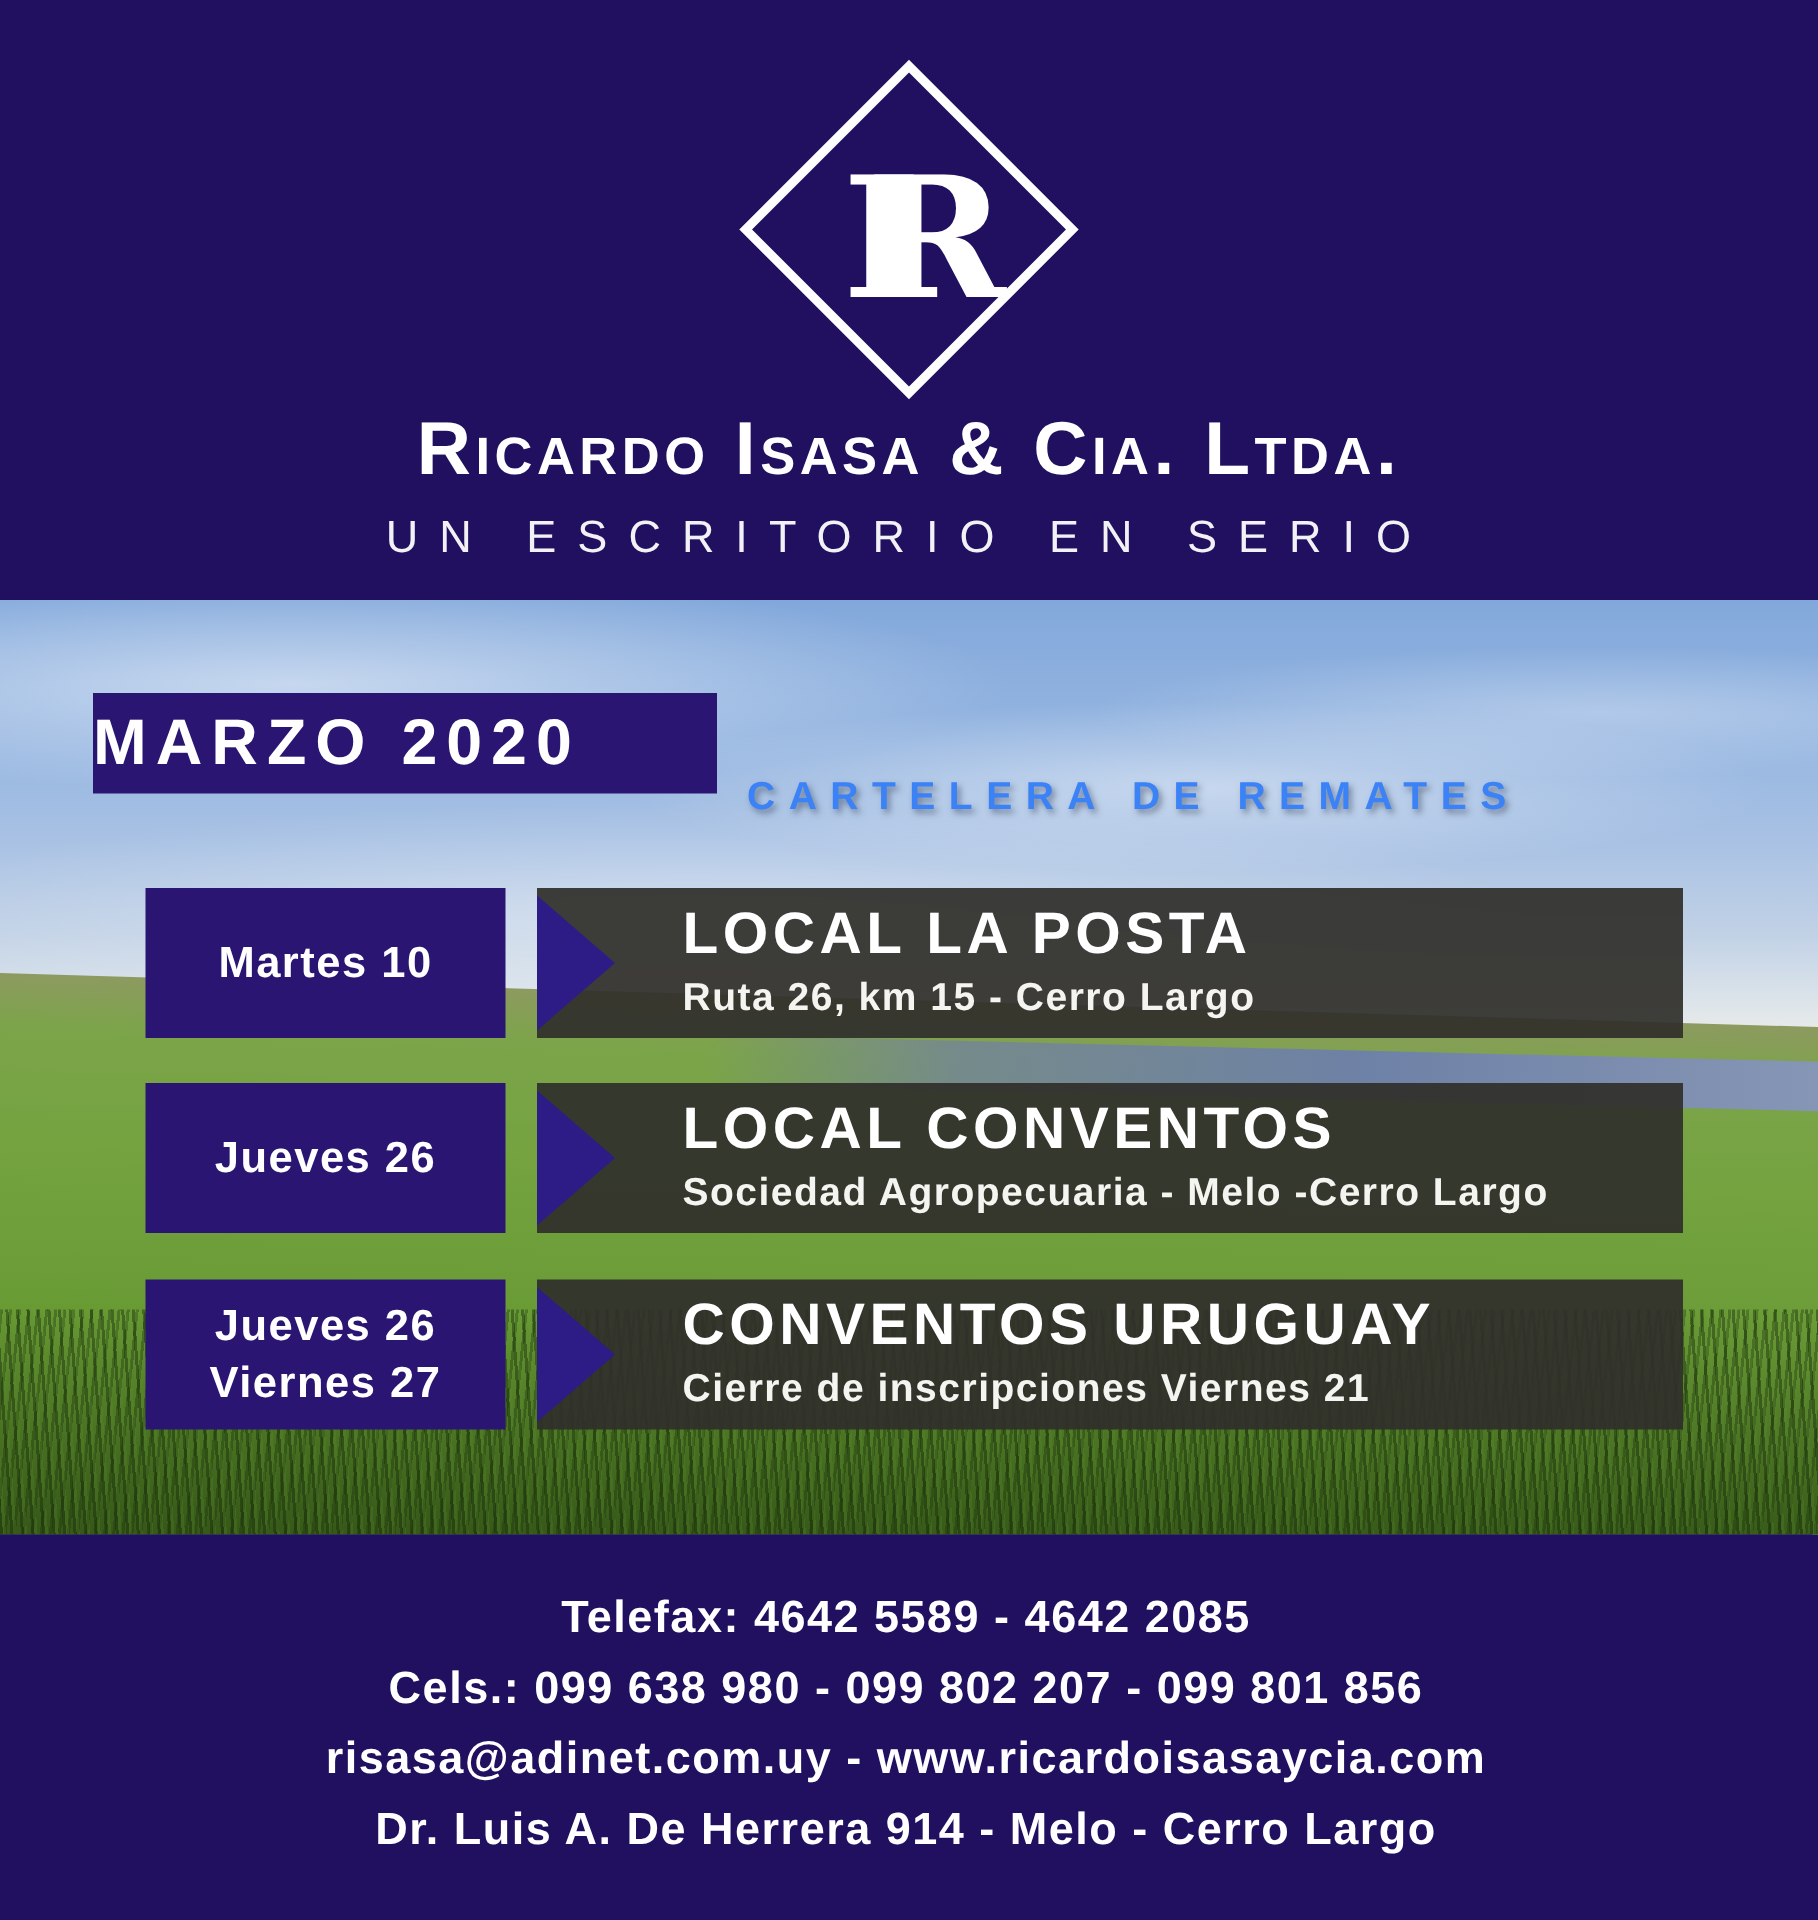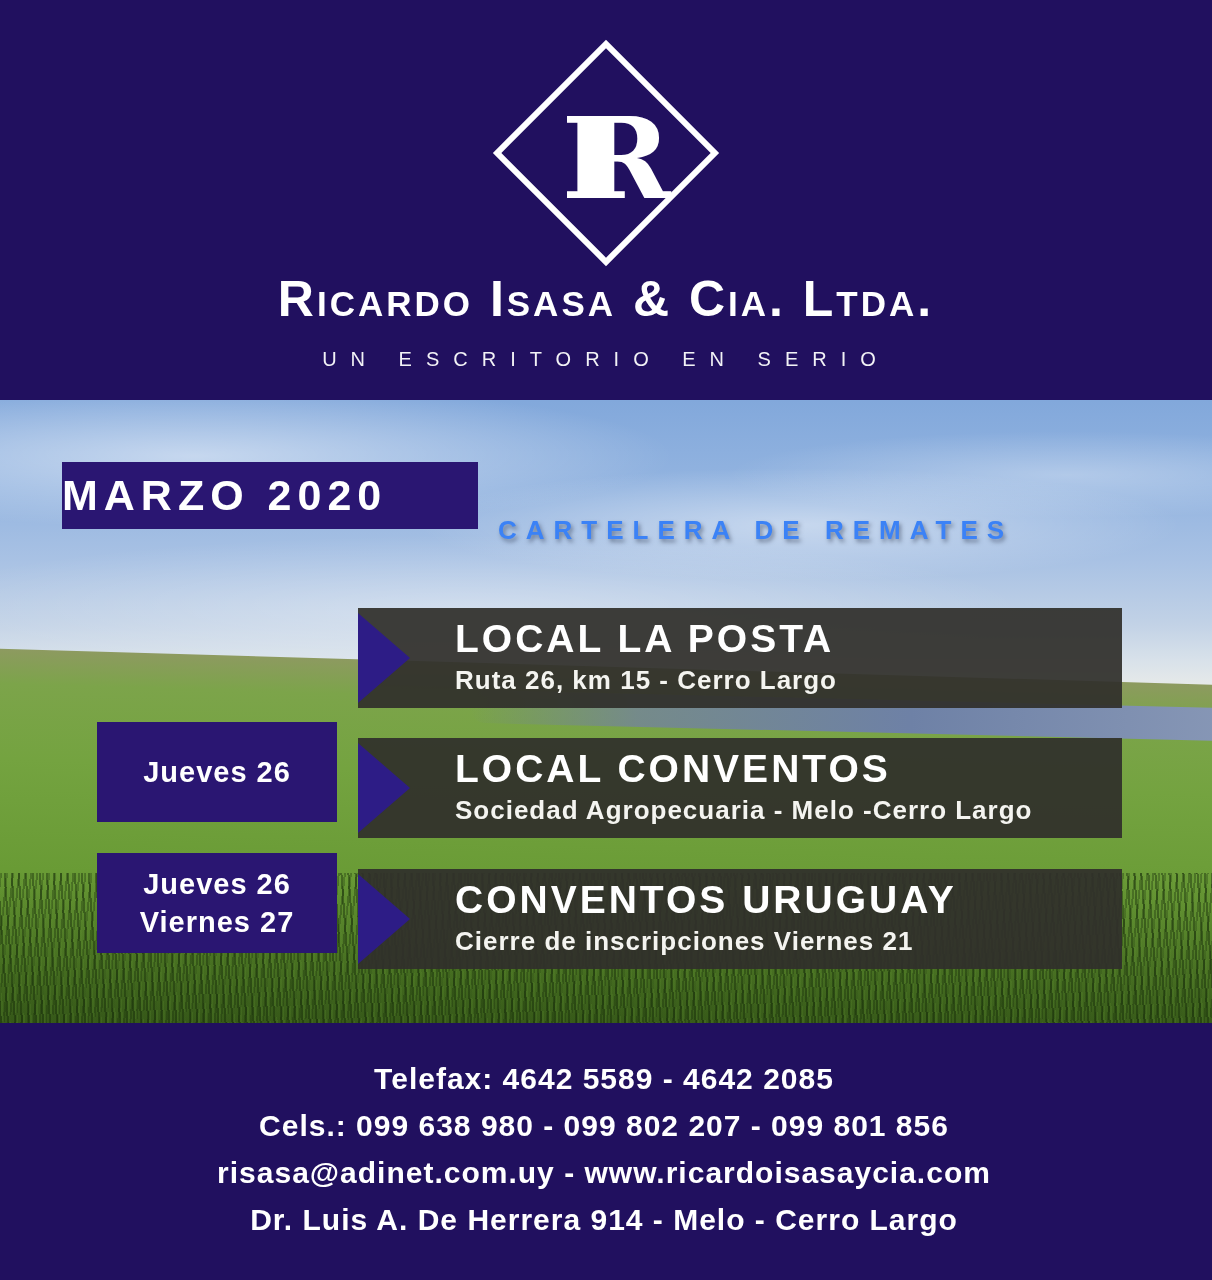--- a/index.html
+++ b/index.html
@@ -11,21 +11,21 @@
   .header{
     position:absolute;top:0;left:0;width:1212px;height:400px;
     background:#21105f;display:flex;flex-direction:column;align-items:center;
   }
   .logo{margin-top:38px;width:230px;height:230px;}
   .brand-name{
     margin:4px 0 0 0;color:#ffffff;font-weight:700;font-size:50px;
     font-variant:small-caps;letter-spacing:3px;line-height:54px;white-space:nowrap;text-align:center;
   }
   .brand-tagline{
-    margin-top:16px;color:#f2f2f6;font-weight:400;font-size:20px;
+    margin-top:16px;color:#f2f2f6;font-weight:400;font-size:30px;
     letter-spacing:14px;line-height:34px;white-space:nowrap;
   }
   
   .photo{position:absolute;top:400px;left:0;width:1212px;height:623px;overflow:hidden;}
   .sky{
     position:absolute;inset:0;
     background:linear-gradient(180deg,#82a8db 0%,#93b4e0 14%,#a9c2e4 26%,#c2d2e6 36%,#d9e2ea 42%,#e7eae9 46%,#dfe5e6 52%);
   }
   .clouds{
     position:absolute;inset:0;
@@ -72,21 +72,21 @@
   .date-box{
     position:absolute;left:97px;top:0;width:240px;height:100px;
     background:#2a1672;display:flex;flex-direction:column;
     align-items:center;justify-content:center;
   }
   .date-box span{
     color:#ffffff;font-weight:700;font-size:29px;line-height:38px;
     letter-spacing:1px;white-space:nowrap;
   }
   .info-box{
-    position:absolute;left:358px;top:16px;width:764px;height:100px;
+    position:absolute;left:358px;top:0;width:764px;height:100px;
     background:rgba(48,47,43,.93);box-sizing:border-box;
     padding:8px 10px 0 97px;
   }
   .arrow{
     position:absolute;left:0;top:5px;width:0;height:0;
     border-top:45px solid transparent;border-bottom:45px solid transparent;
     border-left:52px solid #2d1c86;
   }
   .event-title{
     color:#ffffff;font-weight:700;font-size:39px;line-height:46px;
@@ -130,20 +130,23 @@
     <div class="field"></div>
     <div class="water"></div>
     <div class="grass"></div>
 
     <div class="month-box">
       <span>MARZO 2020</span>
     </div>
     <div class="cartelera">CARTELERA DE REMATES</div>
 
     <div class="event-row row-1">
+      <div class="date-box">
+        <span>Martes 10</span>
+      </div>
       <div class="info-box">
         <span class="arrow"></span>
         <div class="event-title">LOCAL LA POSTA</div>
         <div class="event-subtitle">Ruta 26, km 15 - Cerro Largo</div>
       </div>
     </div>
 
     <div class="event-row row-2">
       <div class="date-box">
         <span>Jueves 26</span>

